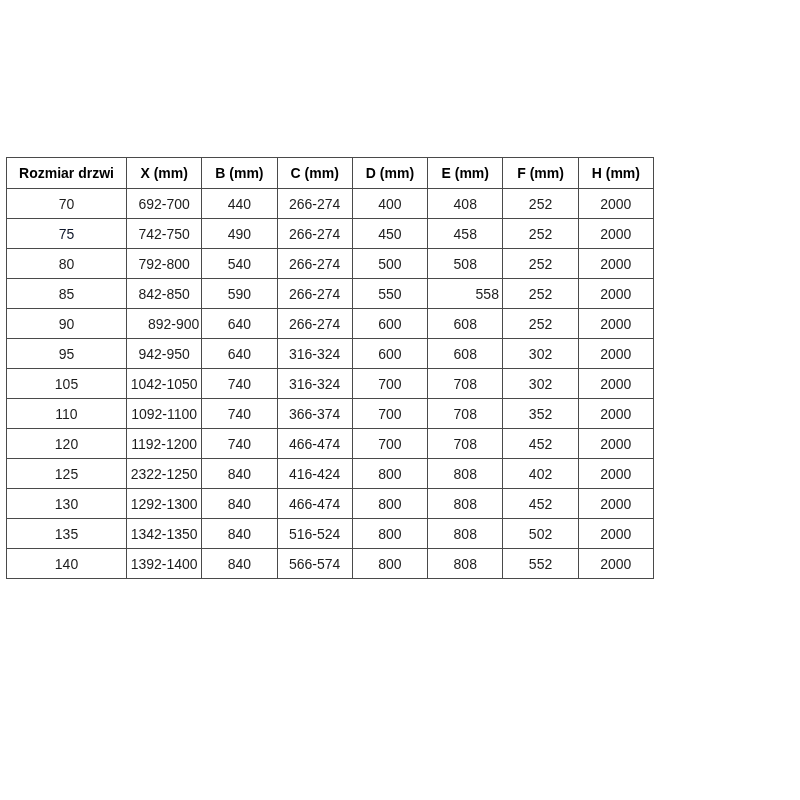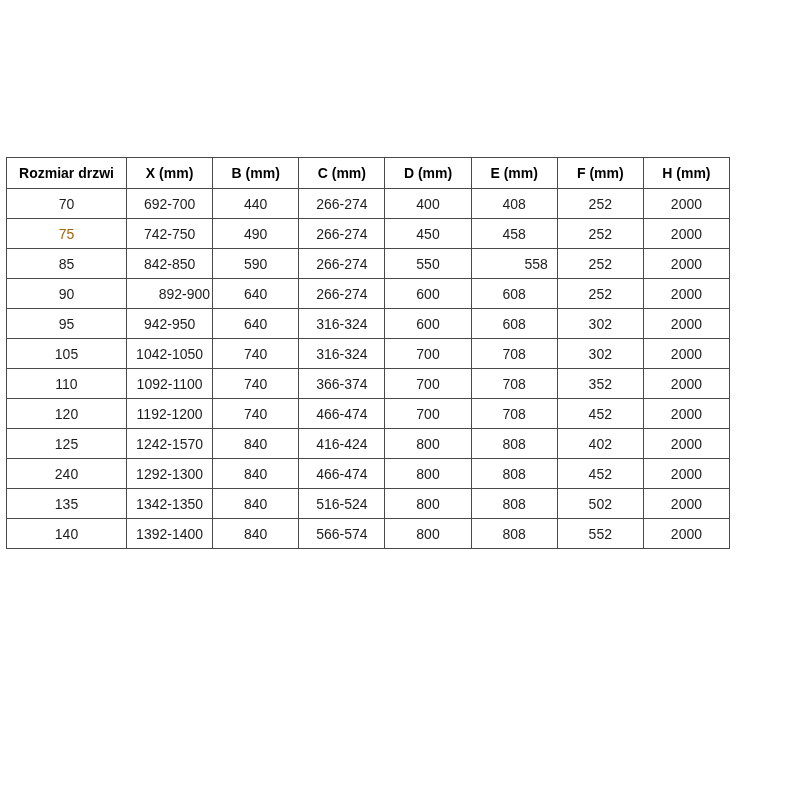--- a/index.html
+++ b/index.html
@@ -12,21 +12,21 @@
     position: relative;
     width: 800px;
     height: 800px;
     background: #ffffff;
     overflow: hidden;
   }
   .size-table-wrap {
     position: absolute;
     left: 6px;
     top: 157px;
-    width: 724px;
+    width: 648px;
   }
   table.size-table {
     border-collapse: collapse;
     width: 100%;
     table-layout: fixed;
   }
   table.size-table th,
   table.size-table td {
     border: 1px solid #4a4a4a;
     height: 29px;
@@ -77,26 +77,36 @@
             <td style="border-color: rgb(74, 74, 74); color: rgb(28, 28, 28);">70</td>
             <td style="border-color: rgb(74, 74, 74); color: rgb(28, 28, 28);">692-700</td>
             <td style="border-color: rgb(74, 74, 74); color: rgb(28, 28, 28);">440</td>
             <td style="border-color: rgb(74, 74, 74); color: rgb(28, 28, 28);">266-274</td>
             <td style="border-color: rgb(74, 74, 74); color: rgb(28, 28, 28);">400</td>
             <td style="border-color: rgb(74, 74, 74); color: rgb(28, 28, 28);">408</td>
             <td style="border-color: rgb(74, 74, 74); color: rgb(28, 28, 28);">252</td>
             <td style="border-color: rgb(74, 74, 74); color: rgb(28, 28, 28);">2000</td>
           </tr>
           <tr>
-            <td style="border-color: rgb(74, 74, 74); color: #a16207;">75</td>
+            <td style="border-color: rgb(74, 74, 74); color: #0f172a;">75</td>
             <td style="border-color: rgb(74, 74, 74); color: rgb(28, 28, 28);">742-750</td>
             <td style="border-color: rgb(74, 74, 74); color: rgb(28, 28, 28);">490</td>
             <td style="border-color: rgb(74, 74, 74); color: rgb(28, 28, 28);">266-274</td>
             <td style="border-color: rgb(74, 74, 74); color: rgb(28, 28, 28);">450</td>
             <td style="border-color: rgb(74, 74, 74); color: rgb(28, 28, 28);">458</td>
+            <td style="border-color: rgb(74, 74, 74); color: rgb(28, 28, 28);">252</td>
+            <td style="border-color: rgb(74, 74, 74); color: rgb(28, 28, 28);">2000</td>
+          </tr>
+          <tr>
+            <td style="border-color: rgb(74, 74, 74); color: rgb(28, 28, 28);">80</td>
+            <td style="border-color: rgb(74, 74, 74); color: rgb(28, 28, 28);">792-800</td>
+            <td style="border-color: rgb(74, 74, 74); color: rgb(28, 28, 28);">540</td>
+            <td style="border-color: rgb(74, 74, 74); color: rgb(28, 28, 28);">266-274</td>
+            <td style="border-color: rgb(74, 74, 74); color: rgb(28, 28, 28);">500</td>
+            <td style="border-color: rgb(74, 74, 74); color: rgb(28, 28, 28);">508</td>
             <td style="border-color: rgb(74, 74, 74); color: rgb(28, 28, 28);">252</td>
             <td style="border-color: rgb(74, 74, 74); color: rgb(28, 28, 28);">2000</td>
           </tr>
           <tr>
             <td style="border-color: rgb(74, 74, 74); color: rgb(28, 28, 28);">85</td>
             <td style="border-color: rgb(74, 74, 74); color: rgb(28, 28, 28);">842-850</td>
             <td style="border-color: rgb(74, 74, 74); color: rgb(28, 28, 28);">590</td>
             <td style="border-color: rgb(74, 74, 74); color: rgb(28, 28, 28);">266-274</td>
             <td style="border-color: rgb(74, 74, 74); color: rgb(28, 28, 28);">550</td>
             <td style="border-color: rgb(74, 74, 74); color: rgb(28, 28, 28); padding-left: 46px;">558</td>
@@ -148,30 +158,30 @@
             <td style="border-color: rgb(74, 74, 74); color: rgb(28, 28, 28);">1192-1200</td>
             <td style="border-color: rgb(74, 74, 74); color: rgb(28, 28, 28);">740</td>
             <td style="border-color: rgb(74, 74, 74); color: rgb(28, 28, 28);">466-474</td>
             <td style="border-color: rgb(74, 74, 74); color: rgb(28, 28, 28);">700</td>
             <td style="border-color: rgb(74, 74, 74); color: rgb(28, 28, 28);">708</td>
             <td style="border-color: rgb(74, 74, 74); color: rgb(28, 28, 28);">452</td>
             <td style="border-color: rgb(74, 74, 74); color: rgb(28, 28, 28);">2000</td>
           </tr>
           <tr>
             <td style="border-color: rgb(74, 74, 74); color: rgb(28, 28, 28);">125</td>
-            <td style="border-color: rgb(74, 74, 74); color: rgb(28, 28, 28);">1242-1570</td>
+            <td style="border-color: rgb(74, 74, 74); color: rgb(28, 28, 28);">2322-1250</td>
             <td style="border-color: rgb(74, 74, 74); color: rgb(28, 28, 28);">840</td>
             <td style="border-color: rgb(74, 74, 74); color: rgb(28, 28, 28);">416-424</td>
             <td style="border-color: rgb(74, 74, 74); color: rgb(28, 28, 28);">800</td>
             <td style="border-color: rgb(74, 74, 74); color: rgb(28, 28, 28);">808</td>
             <td style="border-color: rgb(74, 74, 74); color: rgb(28, 28, 28);">402</td>
             <td style="border-color: rgb(74, 74, 74); color: rgb(28, 28, 28);">2000</td>
           </tr>
           <tr>
-            <td style="border-color: rgb(74, 74, 74); color: rgb(28, 28, 28);">240</td>
+            <td style="border-color: rgb(74, 74, 74); color: rgb(28, 28, 28);">130</td>
             <td style="border-color: rgb(74, 74, 74); color: rgb(28, 28, 28);">1292-1300</td>
             <td style="border-color: rgb(74, 74, 74); color: rgb(28, 28, 28);">840</td>
             <td style="border-color: rgb(74, 74, 74); color: rgb(28, 28, 28);">466-474</td>
             <td style="border-color: rgb(74, 74, 74); color: rgb(28, 28, 28);">800</td>
             <td style="border-color: rgb(74, 74, 74); color: rgb(28, 28, 28);">808</td>
             <td style="border-color: rgb(74, 74, 74); color: rgb(28, 28, 28);">452</td>
             <td style="border-color: rgb(74, 74, 74); color: rgb(28, 28, 28);">2000</td>
           </tr>
           <tr>
             <td style="border-color: rgb(74, 74, 74); color: rgb(28, 28, 28);">135</td>

